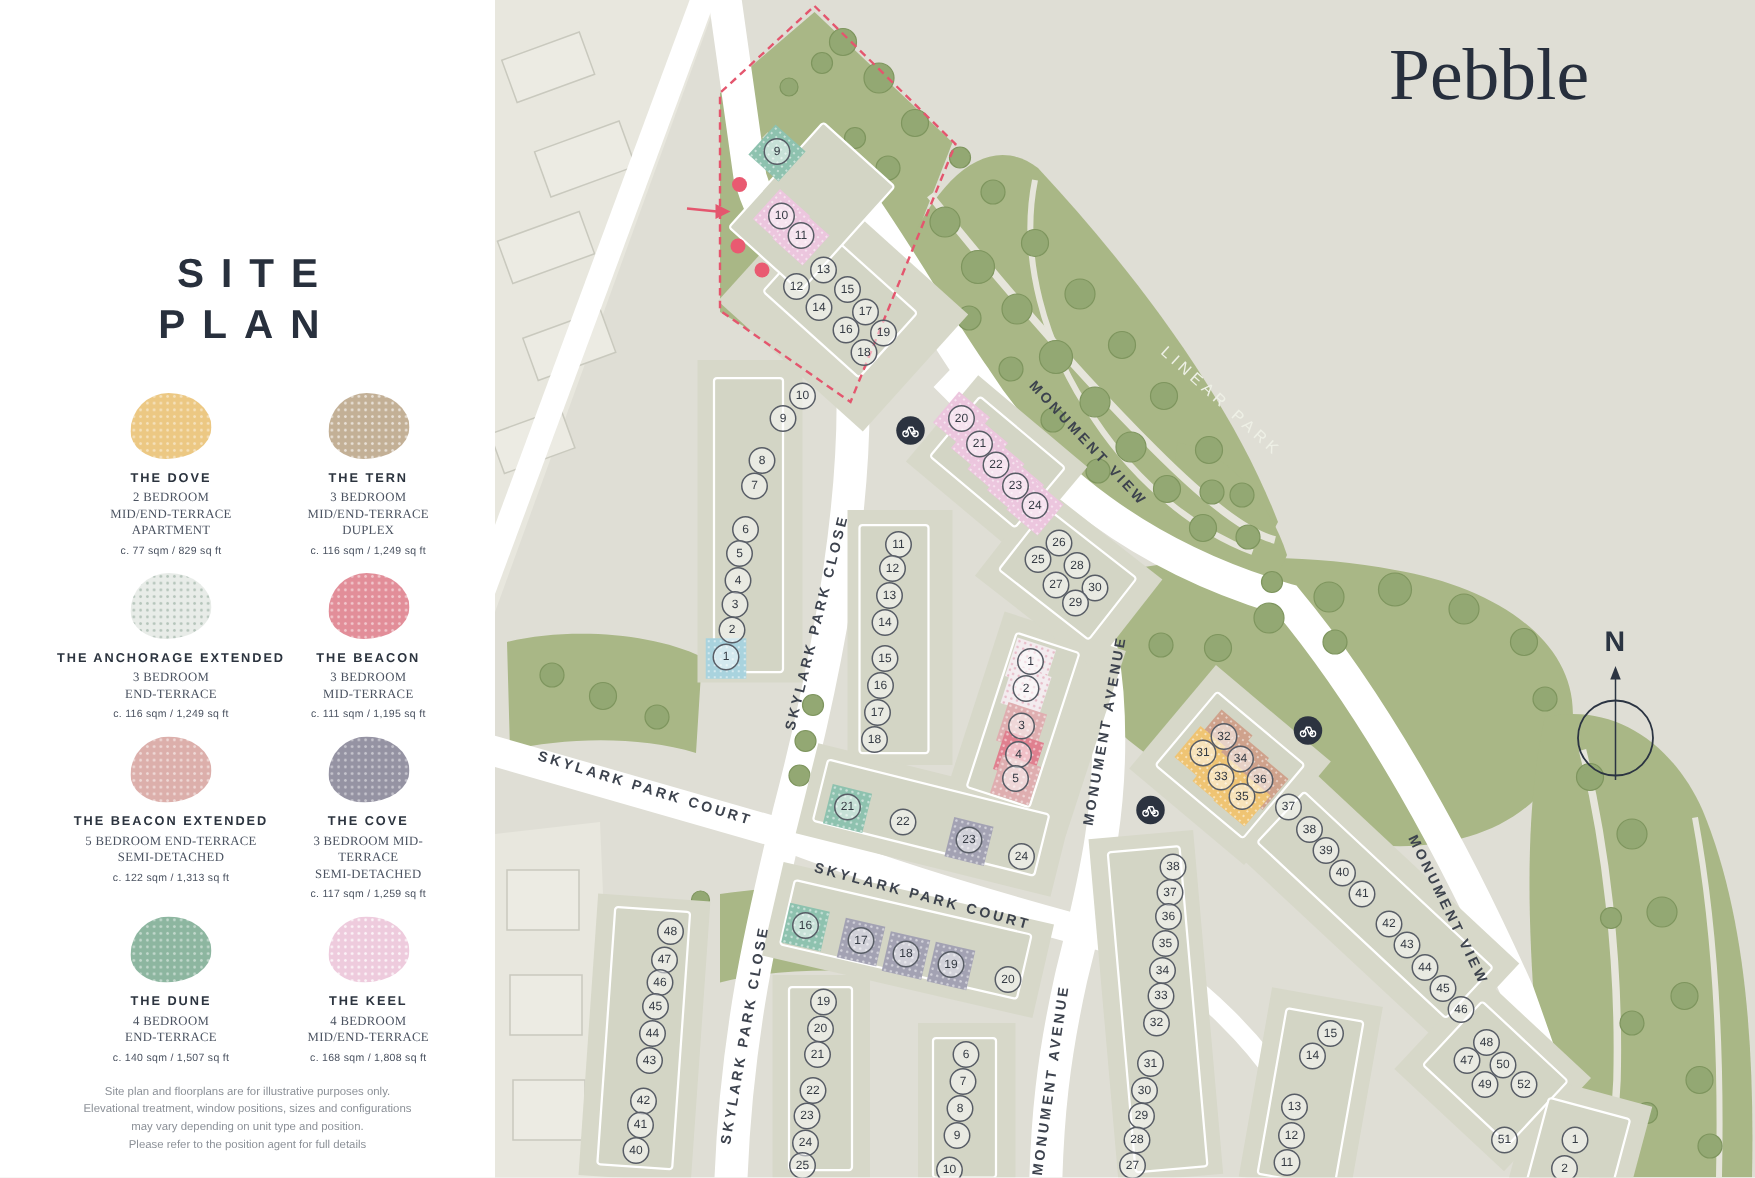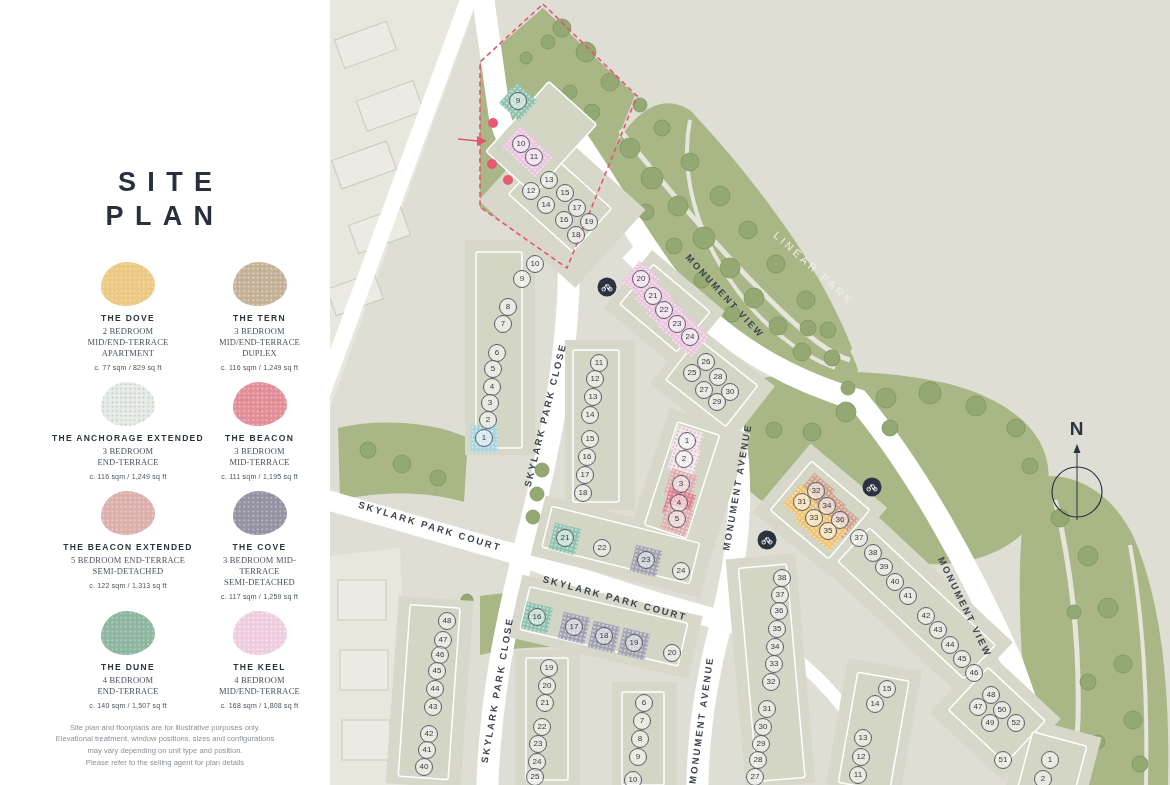--- a/index.html
+++ b/index.html
@@ -1,21 +1,21 @@
 <!DOCTYPE html>
 <html><head>
 <meta charset="utf-8">
 <style>
   html,body{margin:0;padding:0;background:#fff;}
   .stage{position:relative;width:1170px;height:785px;overflow:hidden;font-family:"Liberation Sans",sans-serif;}
   
   .panel{position:absolute;left:0;top:0;width:330px;height:777px;background:#ffffff;z-index:5;}
   .site-heading{position:absolute;top:166px;left:0;width:330px;text-align:center;color:#28303d;
     font-size:27px;font-weight:bold;letter-spacing:.42em;line-height:1.25;margin:0;text-indent:.42em;}
-  .legend-grid{position:absolute;left:52px;top:262px;width:252px;display:grid;
+  .legend-grid{position:absolute;left:38px;top:262px;width:252px;display:grid;
     grid-template-columns:1fr 1fr;column-gap:14px;row-gap:20px;gap:11px;}
   .legend-item{text-align:center;}
   .swatch{width:54px;height:44px;margin:0 auto 7px auto;
     border-radius:47% 53% 56% 44% / 58% 52% 48% 42%;}
   .legend-name{font-size:8.5px;font-weight:bold;letter-spacing:1.3px;color:#2c343f;margin-bottom:3px;white-space:nowrap;}
   .legend-desc{font-family:"Liberation Serif",serif;font-size:8.5px;line-height:1.3;color:#4a5260;letter-spacing:.2px;}
   .legend-size{font-size:7px;color:#4a5260;margin-top:5px;letter-spacing:.2px;}
   .disclaimer{position:absolute;left:35px;top:714px;width:260px;text-align:center;
     font-size:7.6px;line-height:1.55;color:#8b9097;}
   
@@ -126,21 +126,21 @@
             <div>4 BEDROOM</div>
             <div>MID/END-TERRACE</div>
           </div>
           <div class="legend-size">c. 168 sqm / 1,808 sq ft</div>
         </div>
       </div>
     <p class="disclaimer">
       <span>Site plan and floorplans are for illustrative purposes only.</span><br>
       <span>Elevational treatment, window positions, sizes and configurations</span><br>
       <span>may vary depending on unit type and position.</span><br>
-      <span>Please refer to the selling agent for plan details</span>
+      <span>Please refer to the position agent for full details</span>
     </p>
   </aside>
 
   <main class="map">
     <svg class="decor" width="840" height="785" viewBox="0 0 840 785">
       <rect width="840" height="785" fill="#dfded5"></rect>
 
       <polygon points="0,0 148,0 0,408" fill="#e8e7de"></polygon>
       <g fill="#ecebe3" stroke="#c9c9be" stroke-width="1">
         <rect x="8" y="30" width="55" height="30" transform="rotate(-20 35 45)"></rect>
@@ -526,20 +526,21 @@
               <path d="M6 16 L10 8 L15 8 M10 8 L13.5 16 L18 16 M15 8 L18 16"></path>
             </g>
           </svg>
         </div>
         <div class="poi" style="left: 163px; top: 123px; background: rgb(233, 90, 113);"></div>
         <div class="poi" style="left: 162px; top: 164px; background: rgb(233, 90, 113);"></div>
         <div class="poi" style="left: 178px; top: 180px; background: rgb(233, 90, 113);"></div>
       </div>
 
     <div class="dev-title">
+      <div>Pebble</div>
     </div>
 
 
     <div class="north">
       <div class="n">N</div>
       <svg width="70" height="82" viewBox="0 0 70 82">
         <circle cx="35" cy="52" r="25" fill="none" stroke="#2b3442" stroke-width="1.2"></circle>
         <line x1="35" y1="10" x2="35" y2="80" stroke="#2b3442" stroke-width="1"></line>
         <polygon points="35,4 31.5,13 38.5,13" fill="#2b3442"></polygon>
       </svg>

